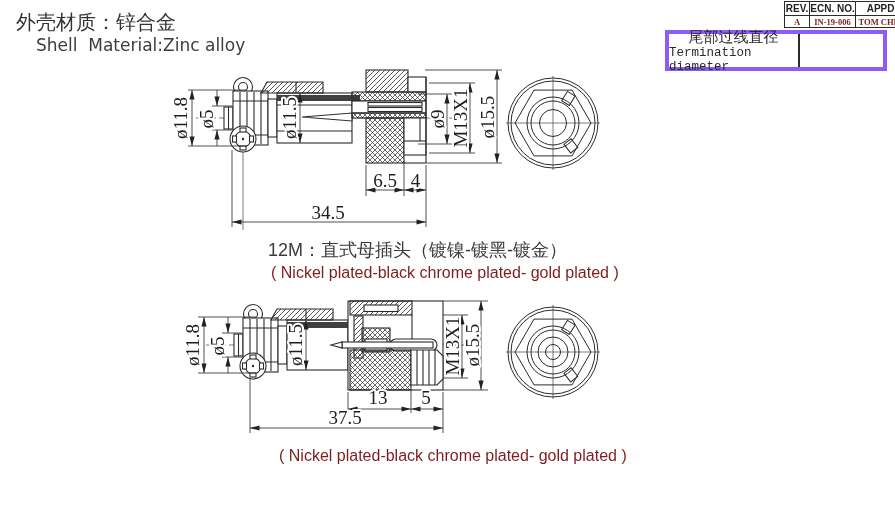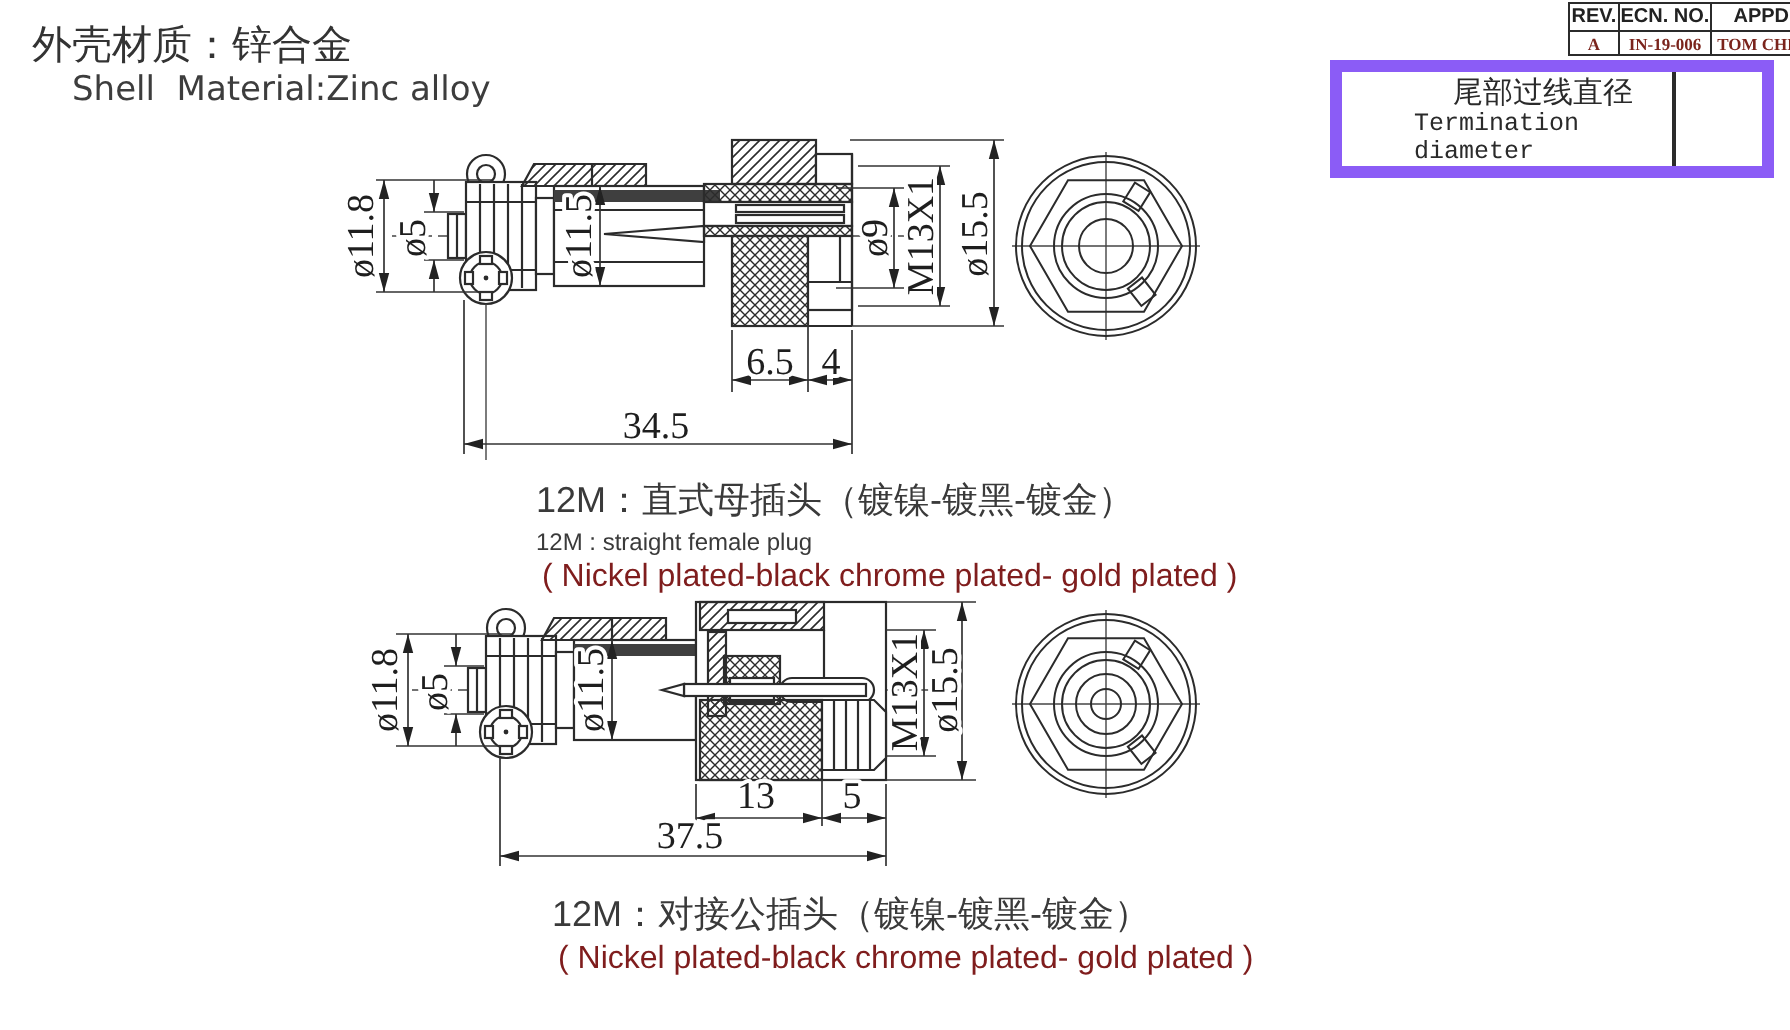--- a/index.html
+++ b/index.html
@@ -4,21 +4,21 @@
 <style>
   html,body{margin:0;padding:0;background:#fff;width:895px;height:515px;overflow:hidden;}
   body{font-family:"DejaVu Sans",sans-serif;color:#3a3a3a;position:relative;}
   .abs{position:absolute;}
   #hdr-cn{left:16px;top:9px;font-size:20px;color:#333;}
   #hdr-en{left:36px;top:35px;font-size:17px;color:#3d3d3d;white-space:pre;}
   table.rev{border-collapse:collapse;table-layout:fixed;}
   table.rev td{border:1px solid #2b2b2b;text-align:center;padding:0;overflow:hidden;white-space:nowrap;}
   .rev-hd td{font-size:10px;font-weight:700;color:#222;height:13px;font-family:"Liberation Sans",sans-serif;}
   .rev-row td{font-size:8.5px;color:#7b241c;height:11px;font-family:"Liberation Serif",serif;font-weight:700;}
-  #specbox{left:665px;top:30px;width:222px;height:59px;border:6px solid #8b5cf6;display:flex;box-sizing:border-box;padding-left:36px;}
+  #specbox{left:665px;top:30px;width:222px;height:41px;border:4px solid #8b5cf6;display:flex;box-sizing:border-box;}
   #specbox .cell-l{width:129px;border-right:2px solid #2b2b2b;display:flex;flex-direction:column;justify-content:center;align-items:center;}
   #specbox .cell-r{flex:1;display:flex;justify-content:center;align-items:center;font-size:16px;color:#222;}
   #specbox .cn{font-size:15px;color:#2a2a2a;line-height:18px;}
   #specbox .en{font-size:12.5px;color:#2a2a2a;line-height:14px;font-family:Liberation Mono, monospace;}
   .cap{line-height:1;font-family:"Liberation Sans",sans-serif;}
   .cap .l1{font-size:18px;color:#3a3a3a;margin-bottom:6px;}
   .cap .l2{font-size:12px;color:#3a3a3a;margin-bottom:4px;}
   .cap .l3{font-size:16px;color:#7f1d1d;margin-left:3px;}
   svg text{font-family:"Liberation Serif",serif;font-size:19px;fill:#1e1e1e;stroke:#fff;stroke-width:4px;paint-order:stroke;stroke-linejoin:round;}
 </style>
@@ -234,20 +234,18 @@
   </g>
   <g>
     <use href="#endviewCommon" transform="translate(0,229)"></use>
     <circle cx="553" cy="352" r="15" stroke="#2b2b2b" stroke-width="1" fill="none"></circle>
     <circle cx="553" cy="352" r="7.5" stroke="#2b2b2b" stroke-width="1" fill="none"></circle>
   </g>
 </svg>
 
 <div class="abs cap" style="left:268px;top:241px;">
   <div class="l1">12M：直式母插头（镀镍-镀黑-镀金）</div>
-  <div class="l2">12M : straight female plug</div>
   <div class="l3">( Nickel plated-black chrome plated- gold plated )</div>
 </div>
 
 <div class="abs cap" style="left:276px;top:448px;">
-  <div class="l1">12M：对接公插头（镀镍-镀黑-镀金）</div>
   <div class="l3">( Nickel plated-black chrome plated- gold plated )</div>
 </div>
 
 </body></html>

